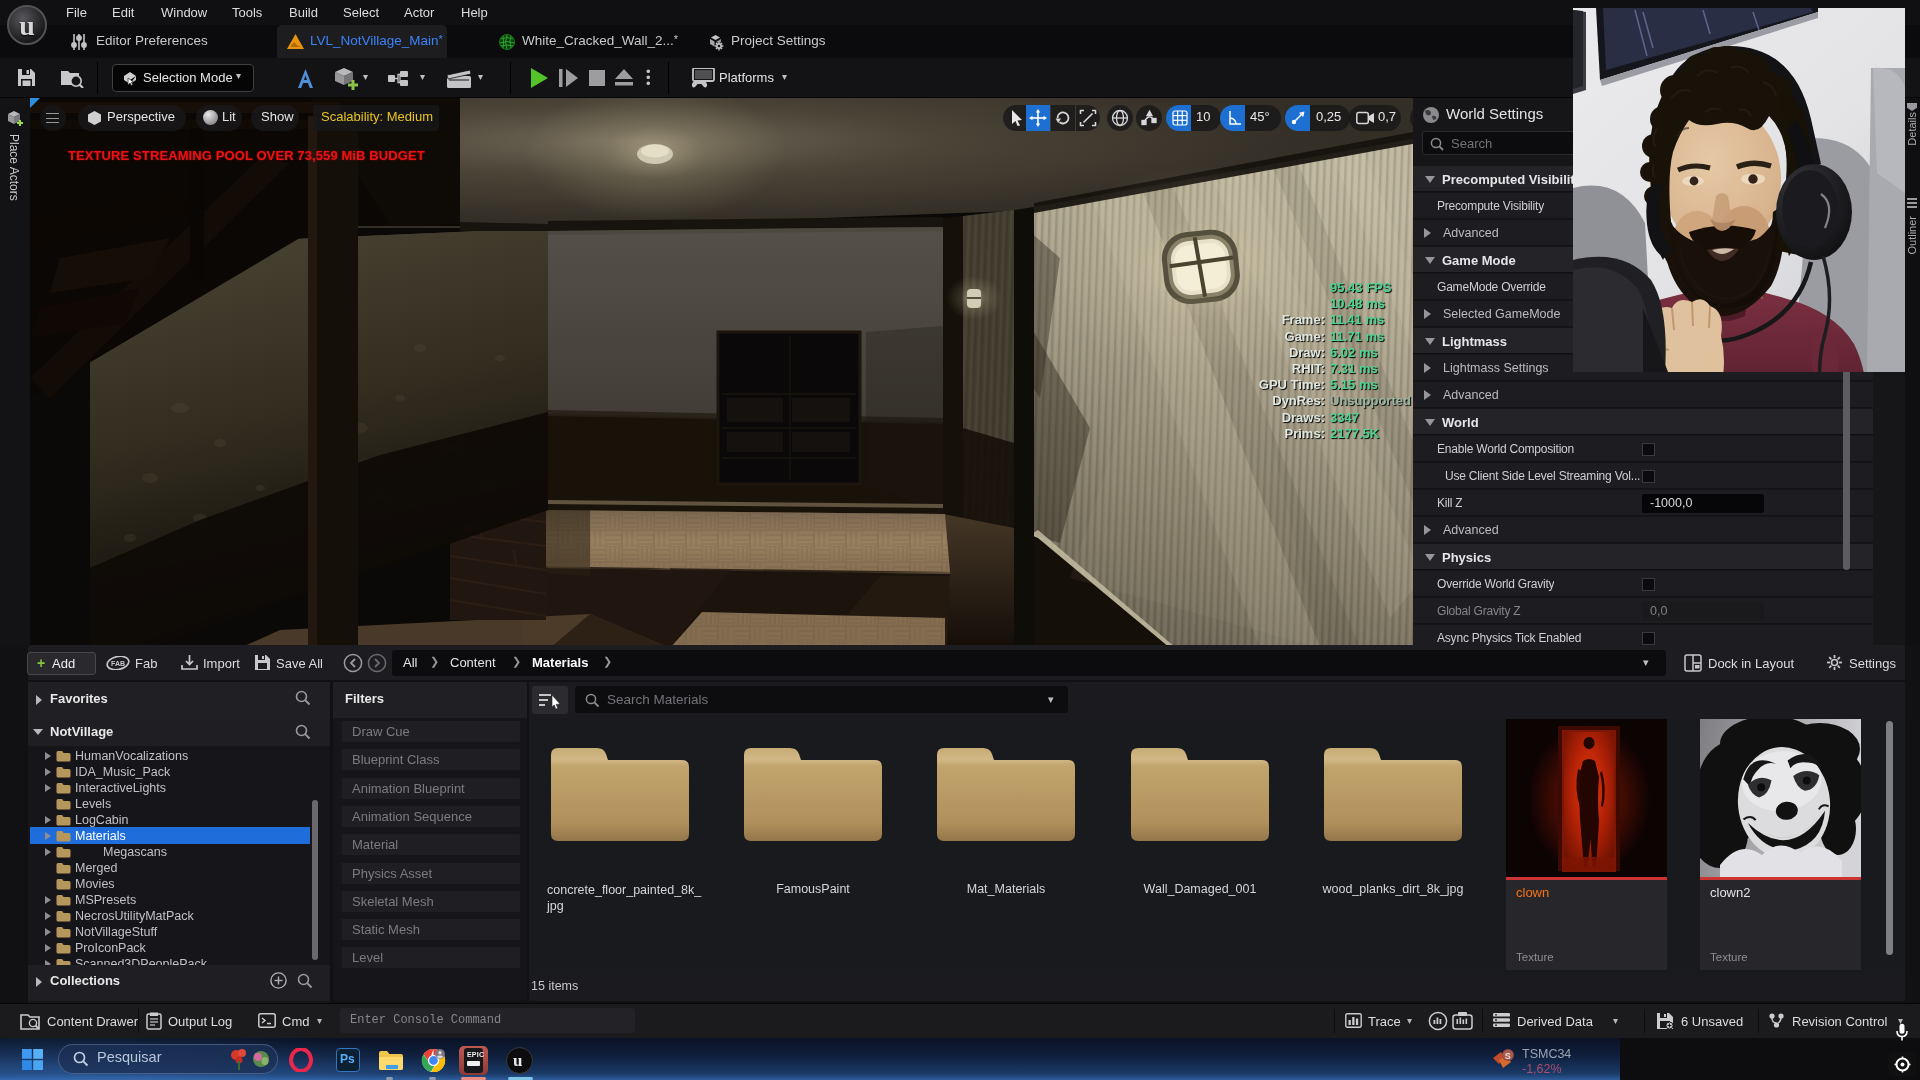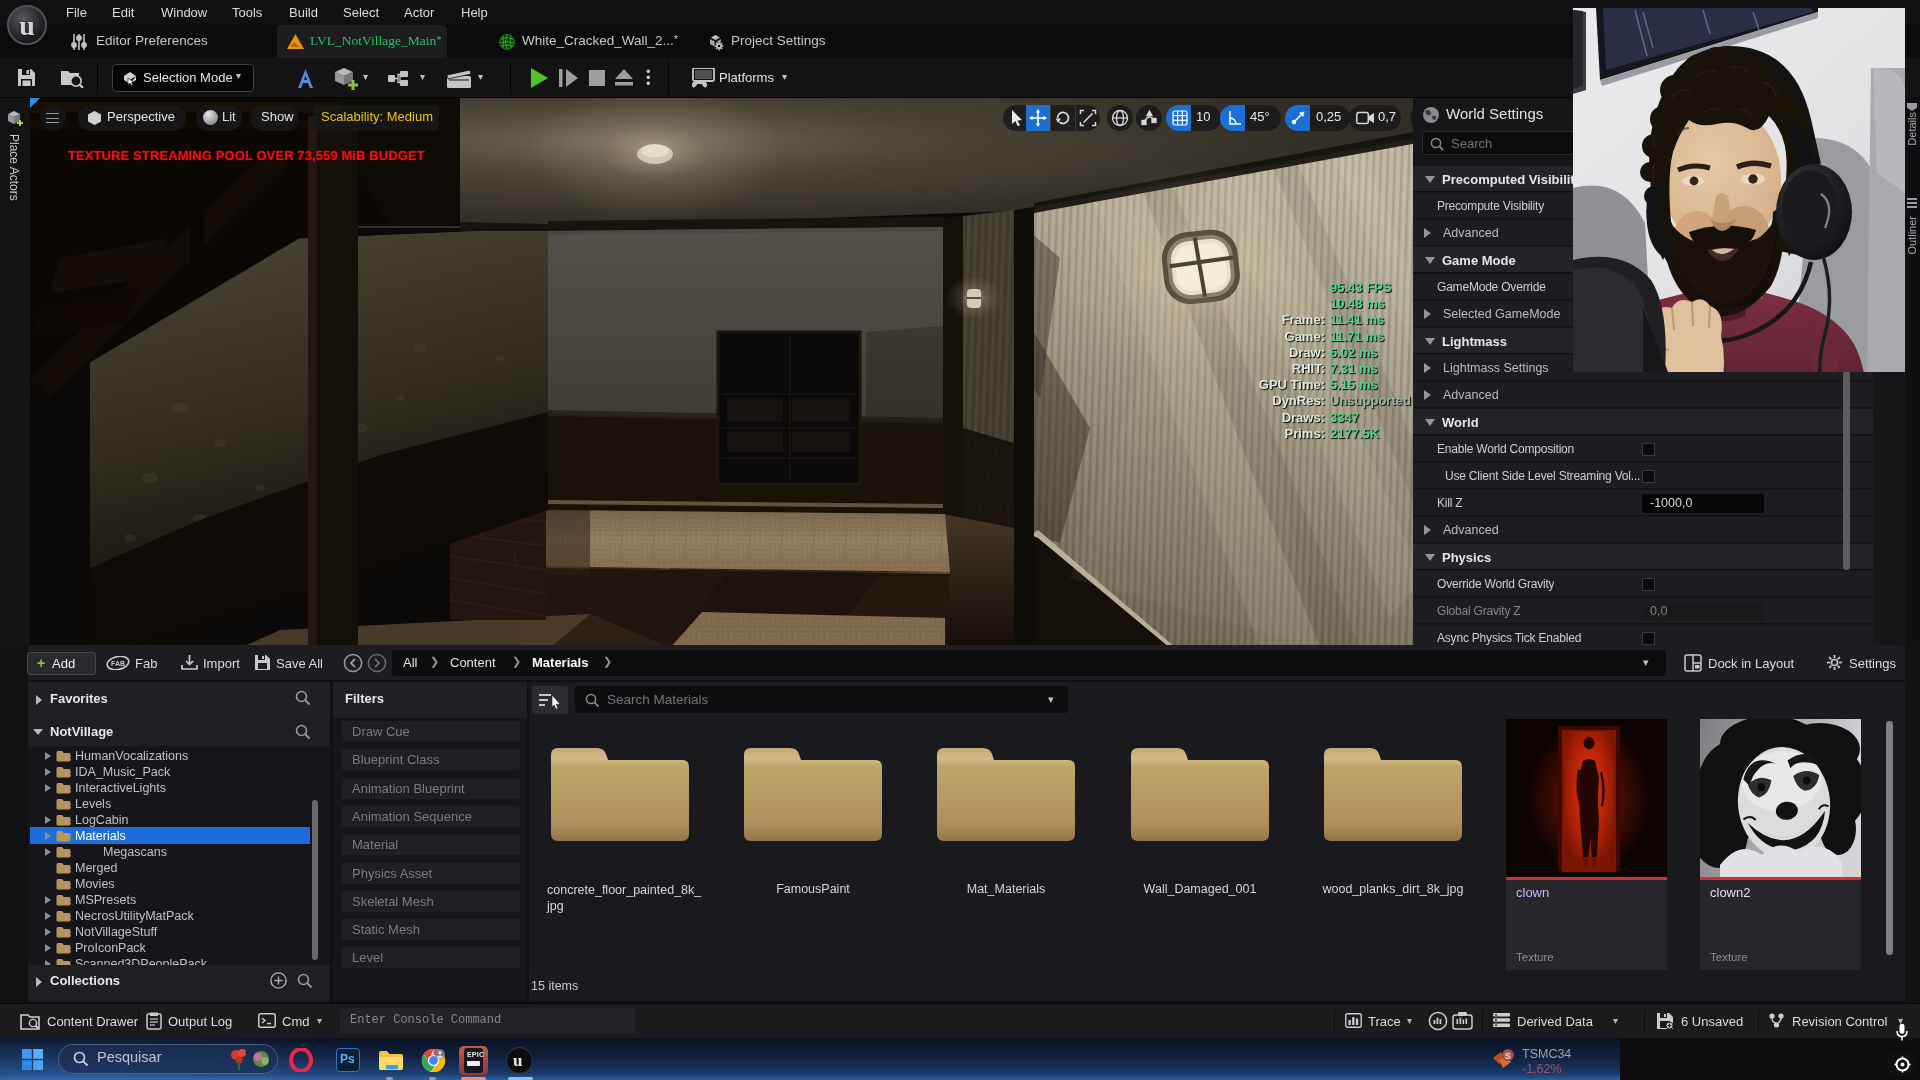--- a/index.html
+++ b/index.html
@@ -39,21 +39,21 @@
           <circle cx="14" cy="12" r="2.1"></circle>
       </g>
     </svg>
     <span class="abs txt" style="left:96px;top:8px;font-size:13.5px;color:#c9c9cb;">Editor Preferences</span>
 
     <div class="abs" style="left:277px;top:0;width:170px;height:33px;background:#1d1d20;border-radius:5px 5px 0 0;"></div>
     <svg class="abs" style="left:287px;top:9px;" width="17" height="15" viewBox="0 0 17 15">
       <path d="M8.5 0 L17 15 L0 15 Z" fill="#e8920f"></path>
       <path d="M4 12 Q7 6 9 10 Q11 13 13 12 L13 13 L4 13 Z" fill="#b06a08"></path>
     </svg>
-    <span class="abs txt" style="left:310px;top:8px;font-size:13.5px;color:#22c55e;font-family:Liberation Serif, serif;">LVL_NotVillage_Main<span style="font-size:11px;vertical-align:2px;">*</span></span>
+    <span class="abs txt" style="left:310px;top:8px;font-size:13.5px;color:#3b82f6;">LVL_NotVillage_Main<span style="font-size:11px;vertical-align:2px;">*</span></span>
 
     <svg class="abs" style="left:499px;top:9px;" width="16" height="16" viewBox="0 0 16 16">
       <circle cx="8" cy="8" r="7.5" fill="#0c3a0c"></circle>
       <circle cx="8" cy="8" r="7.5" fill="none" stroke="#1d7a1d" stroke-width="1"></circle>
       <path d="M2 5 Q8 2 14 5 M1 9 Q8 6 15 9 M2 12 Q8 10 14 12 M8 1 Q5 8 8 15 M12 2 Q10 8 12 14 M4 2 Q5 8 4 14" stroke="#2da52d" stroke-width="1" fill="none"></path>
     </svg>
     <span class="abs txt" style="left:522px;top:8px;font-size:13.5px;color:#c9c9cb;">White_Cracked_Wall_2...<span style="font-size:11px;vertical-align:2px;">*</span></span>
 
     <svg class="abs" style="left:707px;top:9px;" width="17" height="17" viewBox="0 0 17 17">
       <g fill="#c2c2c4">
@@ -907,21 +907,21 @@
       <ellipse cx="83" cy="80" rx="62" ry="75" fill="url(#doorhalo)"></ellipse>
       <rect x="52" y="7" width="62" height="145" fill="#3c0a02"></rect>
       <rect x="57" y="12" width="52" height="140" fill="url(#doorg)"></rect>
       <rect x="57" y="12" width="52" height="140" fill="none" stroke="#7e1605" stroke-width="2"></rect>
       <path d="M83 30 a5.5 6 0 1 1 0.1 0 Z" fill="#230502"></path>
       <path d="M77 42 q6 -4 12 0 l4 16 q-2 24 0 44 l-3 46 l-3.5 0 l-2 -28 l-3 28 l-3.5 0 l-4 -48 q-1 -20 -1 -42 Z" fill="#230502"></path>
       <path d="M72 50 q-4 20 2 38 l2 -2 q-4 -18 0 -34 Z M96 52 q5 18 1 36 l-2 -1 q3 -17 -1 -33 Z" fill="#2b0803"></path>
       <rect x="57" y="138" width="52" height="14" fill="#7e1504" opacity="0.85"></rect>
     </svg>
     <div class="abs" style="left:1506px;top:232px;width:161px;height:2.5px;background:#c33;"></div>
-    <span class="abs txt" style="left:1516px;top:240px;font-size:13px;color:#c4b5fd;">clown</span>
+    <span class="abs txt" style="left:1516px;top:240px;font-size:13px;color:#f97316;">clown</span>
     <span class="abs txt" style="left:1516px;top:306px;font-size:11.5px;color:#8e8e92;">Texture</span>
     <div class="abs" style="left:1700px;top:74px;width:161px;height:251px;background:#27272b;"></div>
     <svg class="abs" style="left:1700px;top:74px;" width="161" height="158" viewBox="0 0 161 158">
       <defs>
           <linearGradient id="cg2" x1="0" y1="0" x2="1" y2="0.25">
         <stop offset="0" stop-color="#7e7e82"></stop>
             <stop offset="0.55" stop-color="#aaaaae"></stop>
             <stop offset="1" stop-color="#d4d4d8"></stop>
       </linearGradient>
         </defs>

